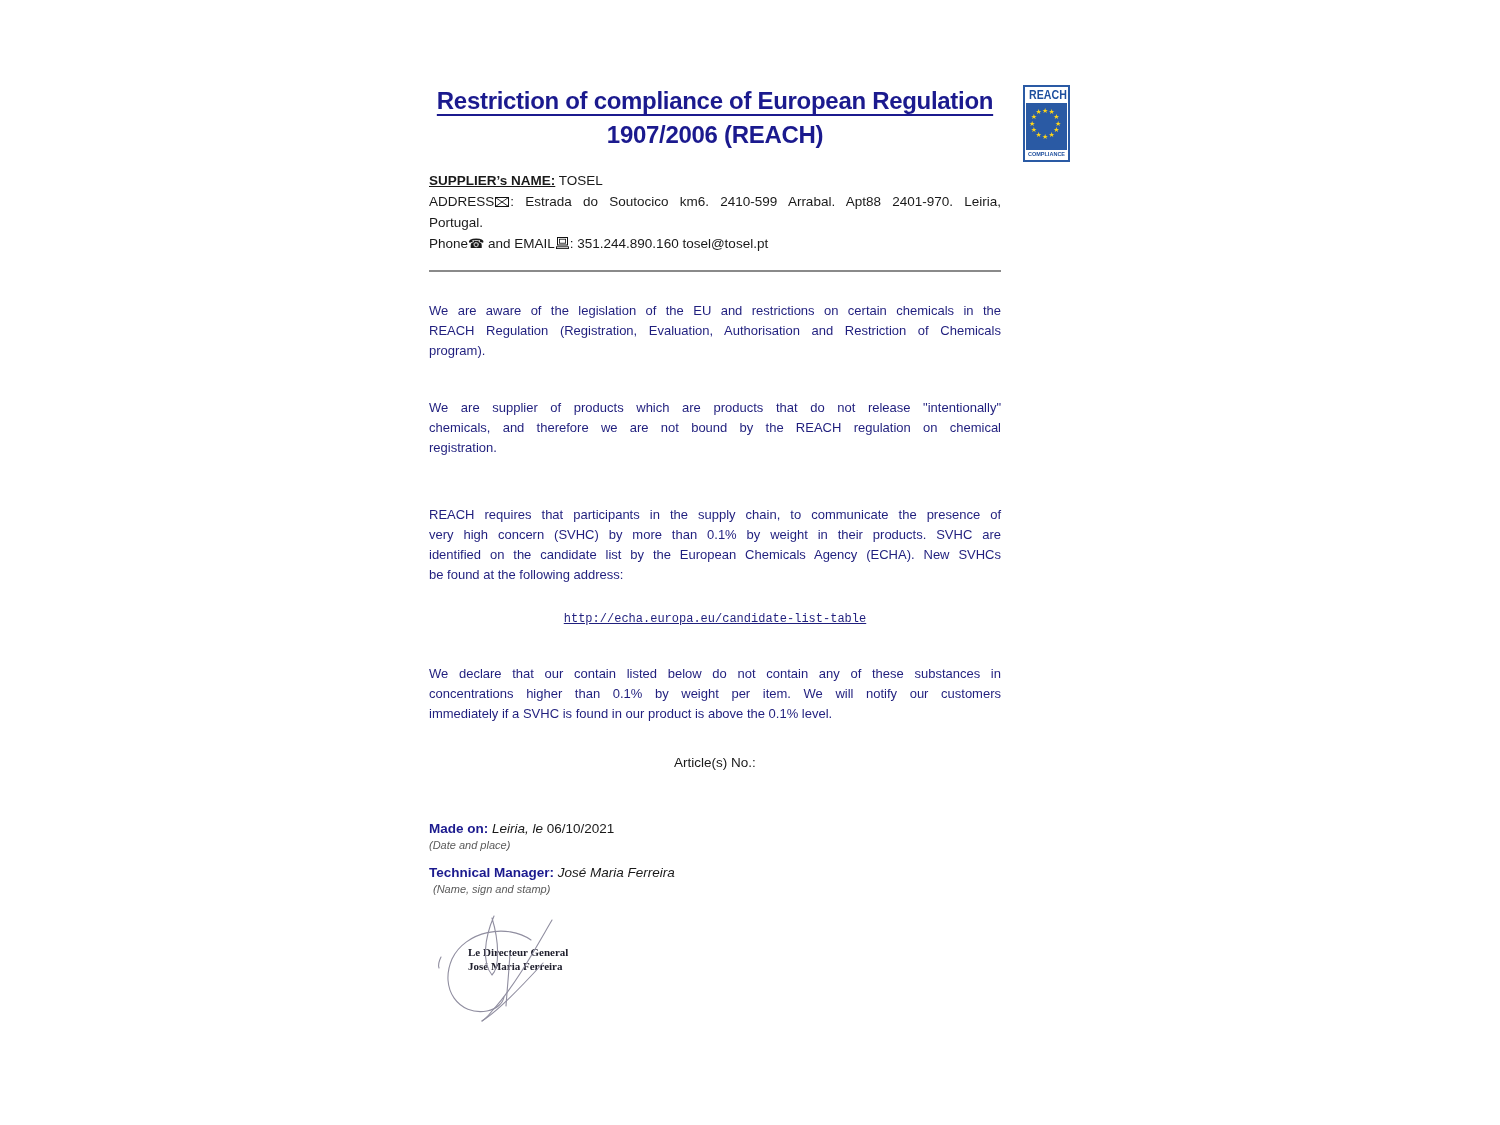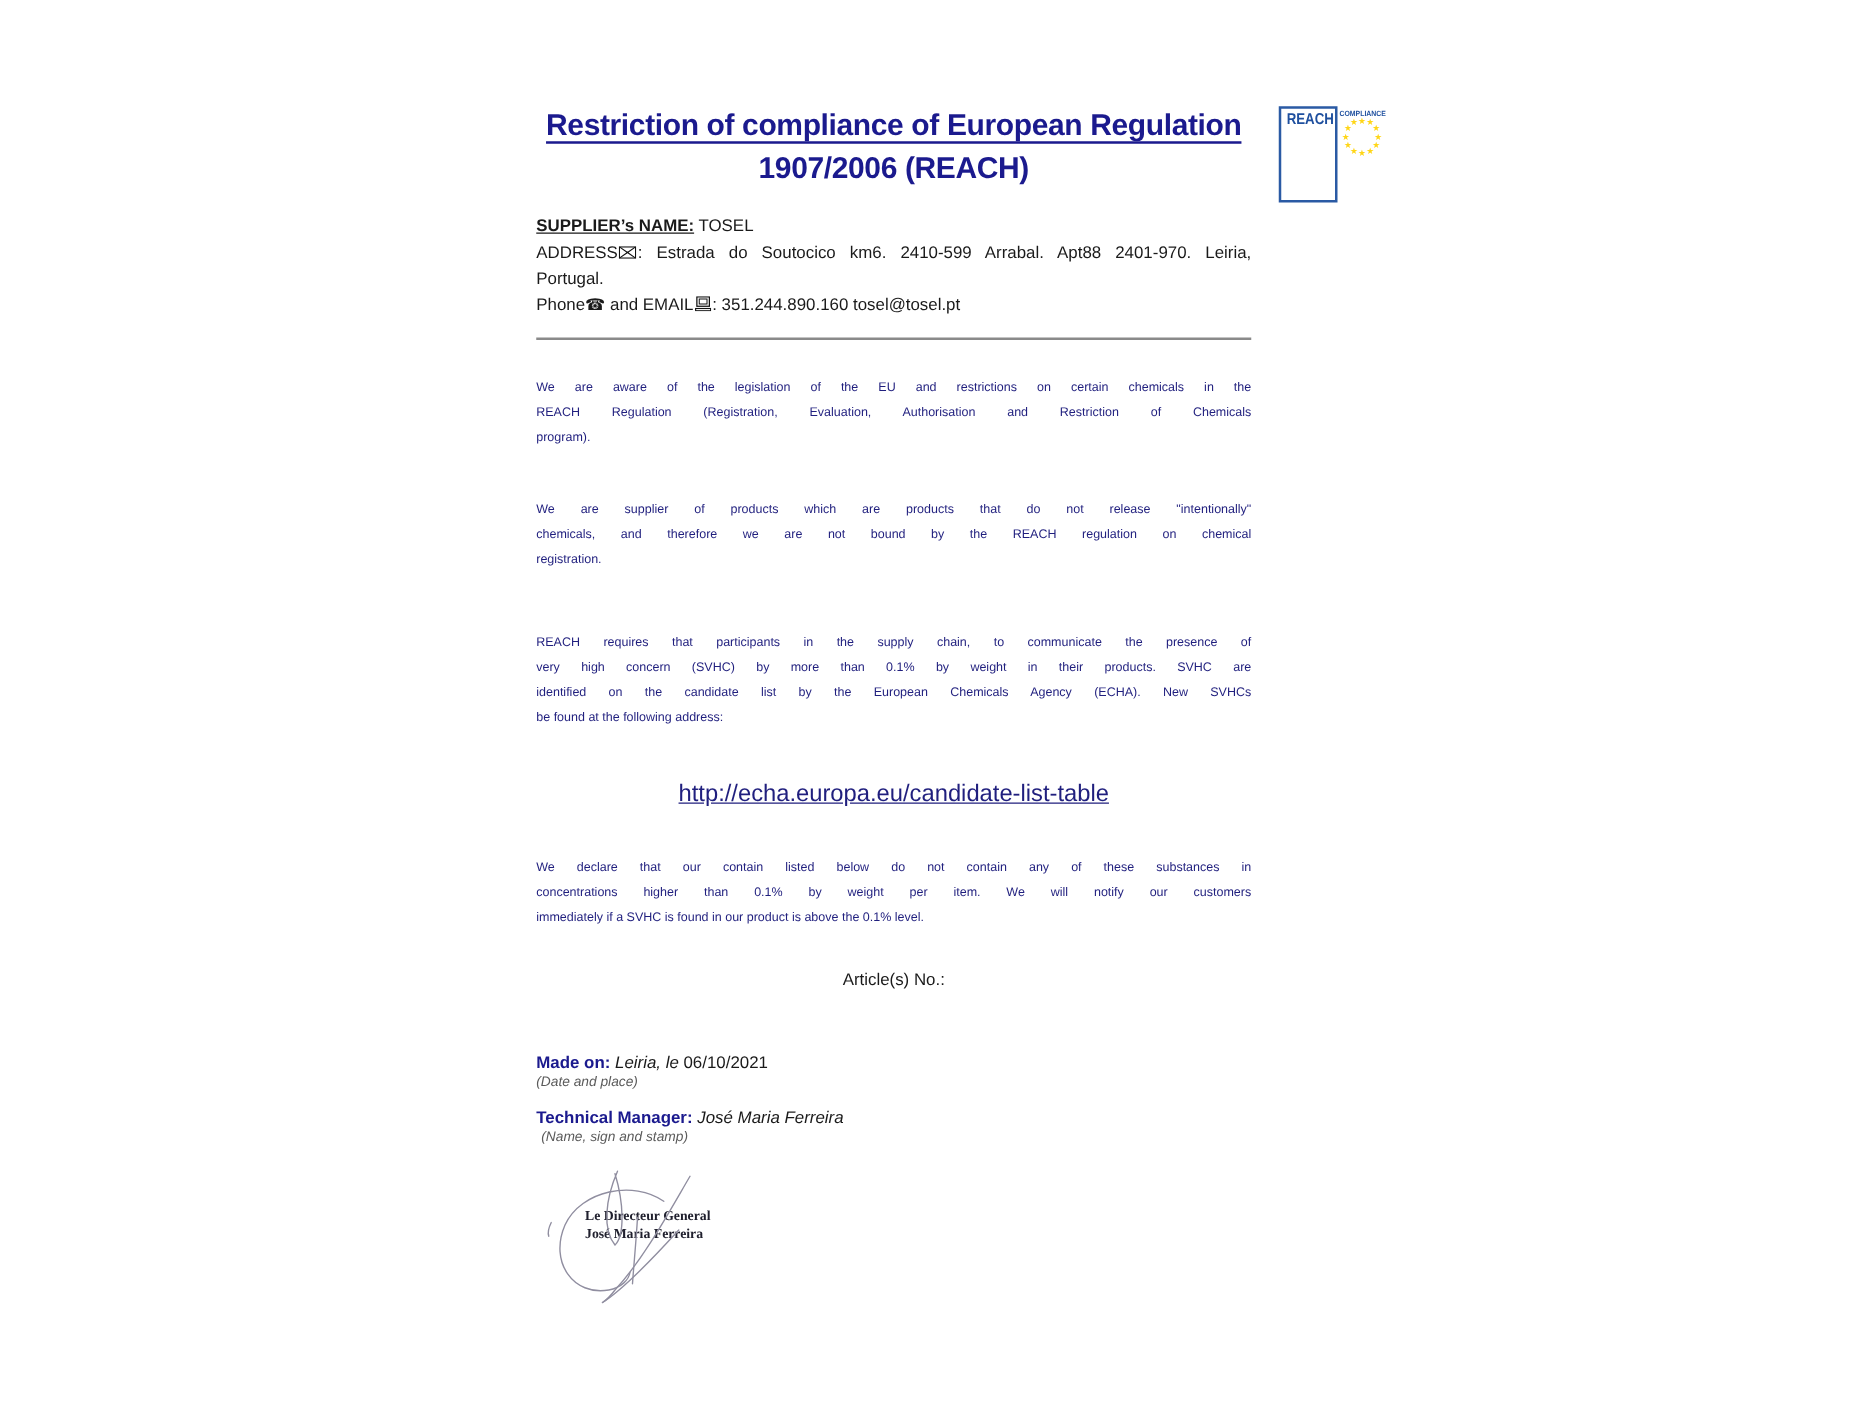--- a/index.html
+++ b/index.html
@@ -19,27 +19,27 @@
 
   .supplier { margin-top:19px; font-size:13.5px; line-height:20.5px; color:#1a1a1a; }
   .b { font-weight:bold; }
   .u { text-decoration:underline; }
 
   .jline { text-align:justify; text-align-last:justify; }
   .jlast { text-align:justify; text-align-last:left; }
 
   hr.sep { border:none; border-top:2px solid #8a8a8a; margin:15px 0 0 0; }
 
-  .para { font-size:10px; line-height:20px; color:#201f7e; }
+  .para { font-size:13px; line-height:20px; color:#201f7e; }
   .p1 { margin-top:29px; }
   .p2 { margin-top:37px; }
   .p3 { margin-top:47px; }
   .p4 { margin-top:38px; }
 
-  .link-row { margin-top:40px; text-align:center; font-size:19px; }
+  .link-row { margin-top:27px; text-align:center; font-size:12px;font-family:Liberation Mono, monospace; }
   .link-row a { color:#201f7e; text-decoration:underline; }
 
   .article { margin-top:31px; font-size:13.5px; color:#1a1a1a;text-align:center; }
 
   .made-on { margin-top:51px; font-size:13.5px; color:#1a1a1a; }
   .tech    { margin-top:14px; font-size:13.5px; color:#1a1a1a; }
   .label-navy { color:#1b1a8e; font-weight:bold; }
   .it { font-style:italic; }
   .caption { font-size:11px; color:#5a5a5a; font-style:italic; margin-top:3px; }
   .caption.indent { padding-left:4px; }
@@ -48,21 +48,21 @@
   .stamp {
     position:absolute; left:33px; top:34px; white-space:nowrap;
     font-family:"Liberation Serif", serif; font-size:11px; font-weight:600;
     color:#20202e; line-height:14px;
   }
   .sig svg { position:absolute; left:0; top:0; pointer-events:none; }
 
   .logo {
     position:absolute; left:1023px; top:85px; width:47px; height:77px;
     border:2px solid #2a5aa4; background:#fff; box-sizing:border-box;
-    display:flex; flex-direction:row; padding:1px;
+    display:flex; flex-direction:column; padding:1px;
   }
   .logo-top  { color:#1e4f9e; font-weight:bold; font-size:12.5px; line-height:14px; text-align:center; transform:scaleX(0.85); }
   .logo-stars { flex:1; background:#2a5aa4; position:relative; margin-top:1px; }
   .logo-bottom { color:#1e4f9e; font-weight:bold; font-size:6px; line-height:9px; text-align:center; transform:scaleX(0.92); }
   .star { position:absolute; color:#ffd617; font-size:7px; line-height:7px; font-family:"DejaVu Sans",sans-serif; }
 
   .glyph { font-family:"DejaVu Sans", sans-serif; font-size:13px; }
   .icon-svg { display:inline-block; vertical-align:-1px; margin:0 1px; }
 </style>
 </head>

